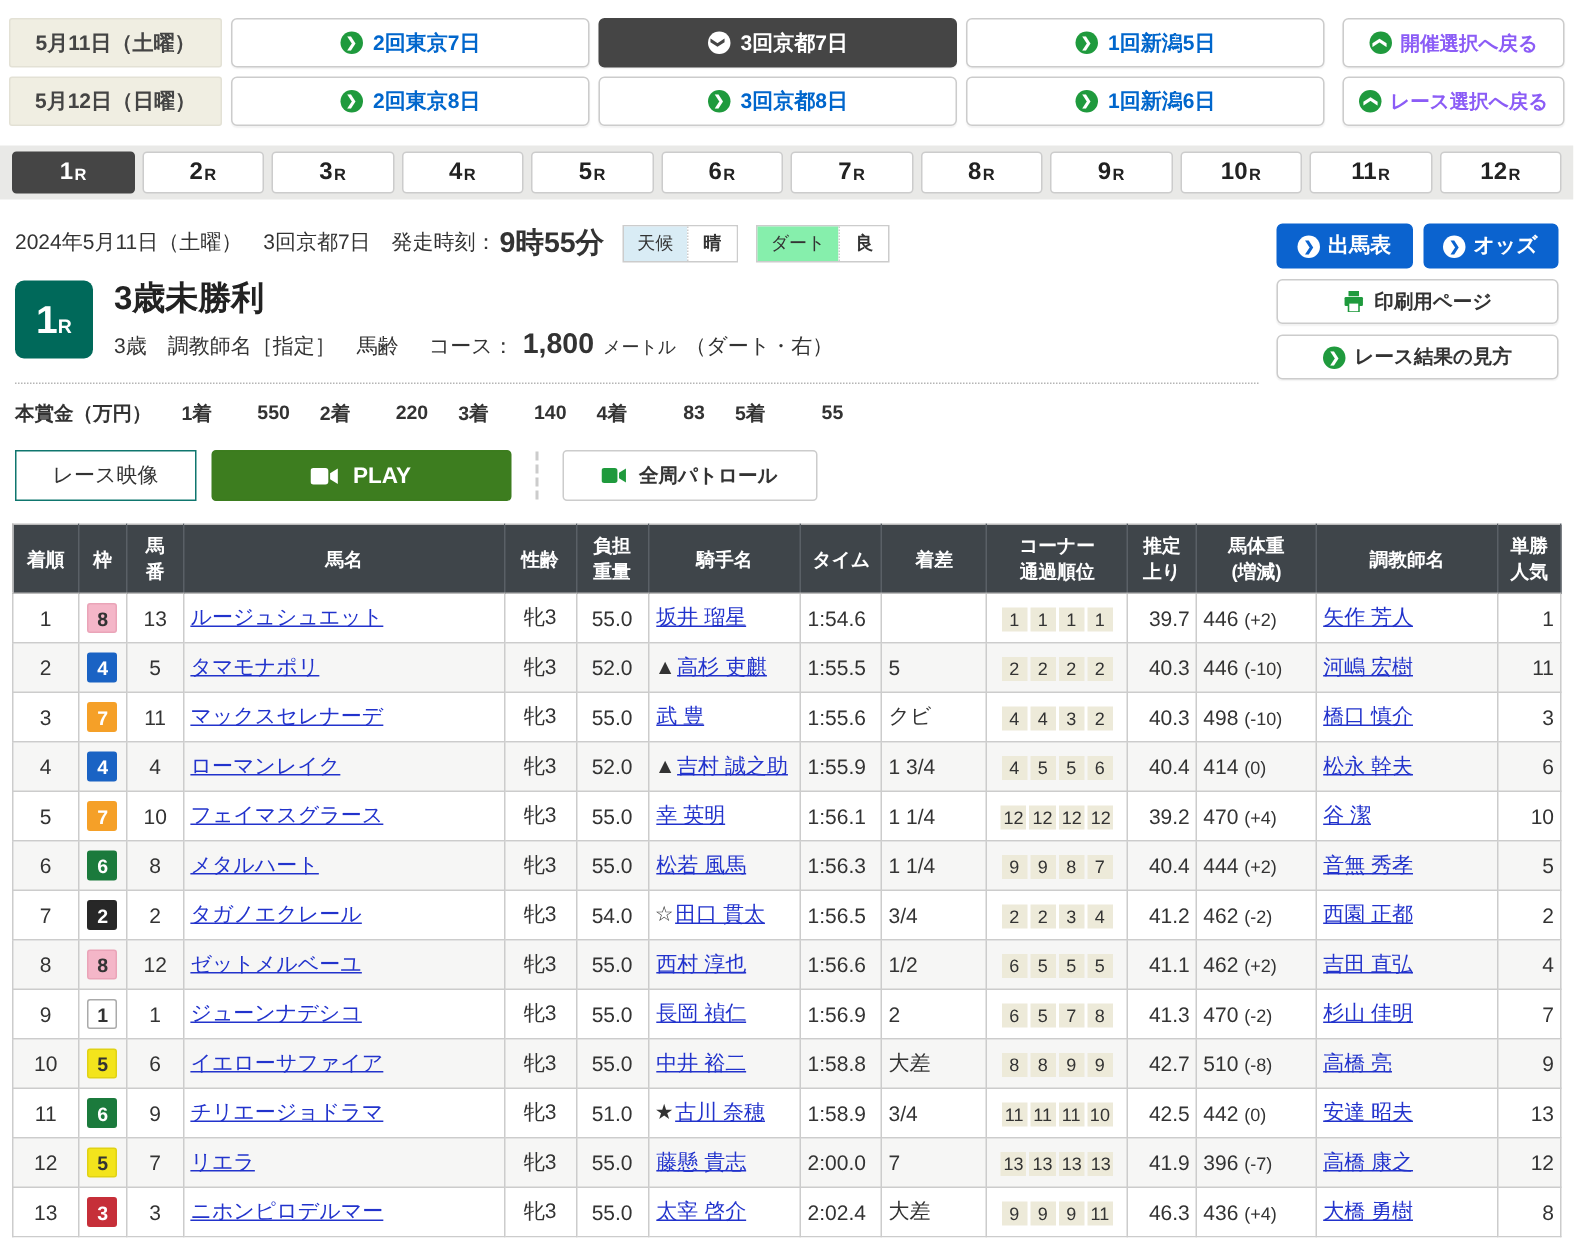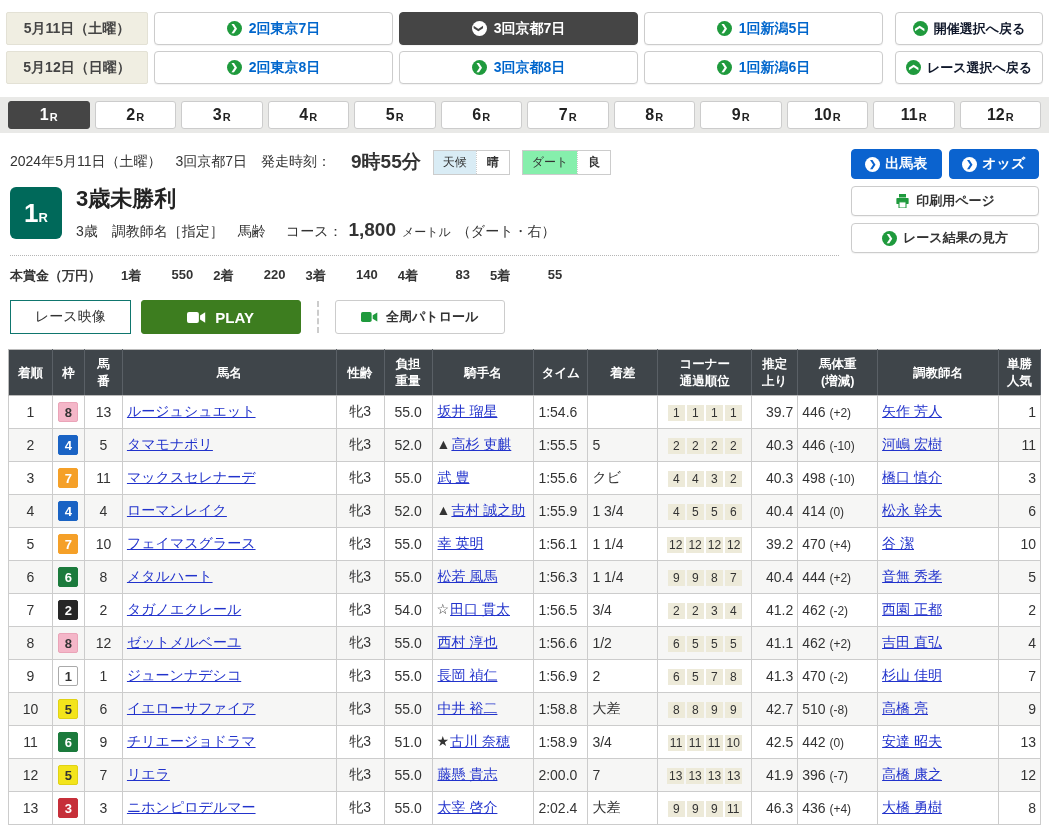--- a/index.html
+++ b/index.html
@@ -16,36 +16,36 @@
   .nav-row{display:flex; gap:6px; height:33px;}
   .date-cell{width:142px; background:#f0eee2; border:1px solid #e3e1d5; display:flex; align-items:center; justify-content:center; font-weight:bold; font-size:14px; color:#444; border-radius:2px;}
   .nav-links{flex:1; display:flex; gap:6px;}
   .nav-link{flex:1; background:#fff; border:1px solid #ccc; border-radius:4px; color:var(--nav-blue); font-weight:bold; font-size:14px; display:flex; align-items:center; justify-content:center; gap:7px; cursor:pointer; box-shadow:0 1px 1px rgba(0,0,0,.05);}
   .nav-link.selected{background:var(--dark); border-color:var(--dark); color:#fff;}
   .circ{width:15px; height:15px; border-radius:50%; background:var(--green); color:#fff; font-size:9px; line-height:15px; text-align:center; display:inline-block; flex:0 0 auto;}
   .circ::before{content:"❯"; display:inline-block;}
   .nav-link.selected .circ{background:#fff; color:var(--dark);}
   .nav-link.selected .circ::before{transform:rotate(90deg);}
   .nav-right{width:148px; display:flex; flex-direction:column; gap:6px;}
-  .back-btn{height:33px; background:#fff; border:1px solid #ccc; border-radius:4px; font-size:13px; font-weight:bold; color:#0f172a; display:flex; align-items:center; justify-content:center; gap:6px; cursor:pointer; box-shadow:0 1px 1px rgba(0,0,0,.05);}
+  .back-btn{height:33px; background:#fff; border:1px solid #ccc; border-radius:4px; font-size:13px; font-weight:bold; color:#8b5cf6; display:flex; align-items:center; justify-content:center; gap:6px; cursor:pointer; box-shadow:0 1px 1px rgba(0,0,0,.05);}
   .back-btn .circ::before{transform:rotate(-90deg);}
 
   
   .tabbar{margin-top:13px; background:#e9e9e7; padding:4px 8px; display:flex; gap:5px;}
   .tab{flex:1; height:28px; background:#fff; border:1px solid #ccc; border-radius:3px; display:flex; align-items:center; justify-content:center; font-weight:bold; color:#222; cursor:pointer;}
   .tab .tab-num{font-size:16px;}
   .tab .tab-r{font-size:11px; margin-left:1px; margin-top:3px;}
   .tab.selected{background:var(--dark); color:#fff; border-color:var(--dark);}
 
   
   .race-info{display:flex; padding:16px 10px 0 10px; gap:12px;}
   .ri-left{flex:1;}
   .meta-row{font-size:14px; display:flex; align-items:center; flex-wrap:nowrap;}
   .meta-date{margin-right:14px;}
-  .start-time{font-size:19px; font-weight:bold; margin-left:20px;}
+  .start-time{font-size:19px; font-weight:bold; margin-left:2px;}
   .badge{display:inline-flex; border:1px solid #ccc; margin-left:12px; height:25px; font-size:12px;justify-content:center;}
   .badge-label{padding:2px 9px; display:flex; align-items:center; color:#333; background:#d9ecf5;}
   .badge.track .badge-label{background:#86efac;}
   .badge-value{background:#fff; padding:2px 10px; font-weight:bold; display:flex; align-items:center; border-left:1px dotted #ccc;}
   .title-row{margin-top:12px; display:flex; gap:14px; align-items:flex-start;}
   .race-badge{width:52px; height:52px; background:var(--badge-green); border-radius:6px; color:#fff; display:flex; align-items:center; justify-content:center; font-weight:bold; flex:0 0 auto;}
   .race-badge .rn{font-size:26px;}
   .race-badge .rs{font-size:13px; margin-top:8px;}
   .race-title{font-size:22px; font-weight:bold; color:#222; line-height:1.1;}
   .conds{margin-top:8px; font-size:14px; display:flex; align-items:baseline; gap:6px; flex-wrap:nowrap;}
@@ -59,21 +59,21 @@
   .ri-right{width:188px; display:flex; flex-direction:column; gap:7px;}
   .blue-row{display:flex; gap:7px;}
   .btn-blue{flex:1; height:30px; background:var(--blue); color:#fff; font-weight:bold; font-size:14px; border:1px solid var(--blue); border-radius:4px; display:flex; align-items:center; justify-content:center; gap:5px; cursor:pointer;}
   .btn-blue .circ{background:#fff; color:var(--blue);}
   .btn-white{height:30px; background:#fff; border:1px solid #ccc; border-radius:4px; font-size:13px; font-weight:bold; color:#333; display:flex; align-items:center; justify-content:center; gap:6px; cursor:pointer; box-shadow:0 1px 1px rgba(0,0,0,.05);}
   .icon-svg{flex:0 0 auto;}
 
   
   .video-row{margin:15px 10px 0 10px; display:flex; align-items:center;}
   .video-label{border:1px solid #0f766e; background:#fff; padding:7px 24px; font-size:14px;}
-  .btn-play{width:160px; height:34px; background:var(--play); color:#fff; font-weight:bold; border:1px solid var(--play); border-radius:3px; margin-left:10px; display:flex; align-items:center; justify-content:center; gap:9px; font-size:15px; cursor:pointer;}
+  .btn-play{width:200px; height:34px; background:var(--play); color:#fff; font-weight:bold; border:1px solid var(--play); border-radius:3px; margin-left:10px; display:flex; align-items:center; justify-content:center; gap:9px; font-size:15px; cursor:pointer;}
   .vdivider{border-left:2px dashed #ccc; height:32px; margin:0 16px;}
   .btn-patrol{width:170px; height:34px; background:#fff; border:1px solid #ccc; border-radius:3px; font-size:13px; font-weight:bold; color:#333; display:flex; align-items:center; justify-content:center; gap:8px; cursor:pointer;}
 
   
   table.results{margin:15px 8px 0 8px; border-collapse:collapse; width:1033px; font-size:14px; border:1px solid #bbb;}
   .results th{background:var(--header); color:#fff; font-size:12.5px; font-weight:bold; border-right:1px solid #5a6066; border-bottom:1px solid #bbb; height:46px; white-space:pre-line; vertical-align:middle; text-align:center; line-height:1.3; padding:2px;}
   .results td{border:1px solid #ccc; height:33px; vertical-align:middle; padding:2px 4px;}
   .results tbody tr:nth-child(even){background:#f6f6f5;}
   .c-pos,.c-waku,.c-num,.c-sexage,.c-weight,.c-corner{text-align:center;}
   .c-horse,.c-jockey,.c-time,.c-margin,.c-bodyw,.c-trainer{text-align:left; padding-left:8px;}

